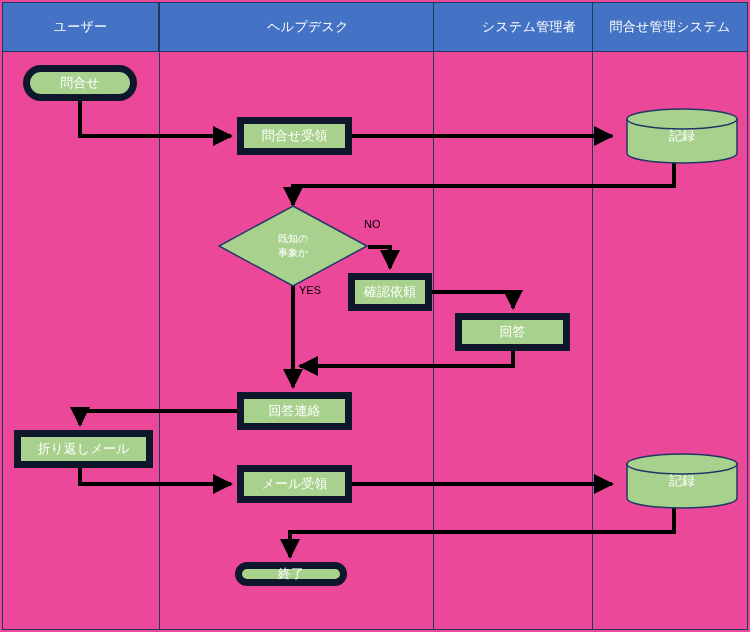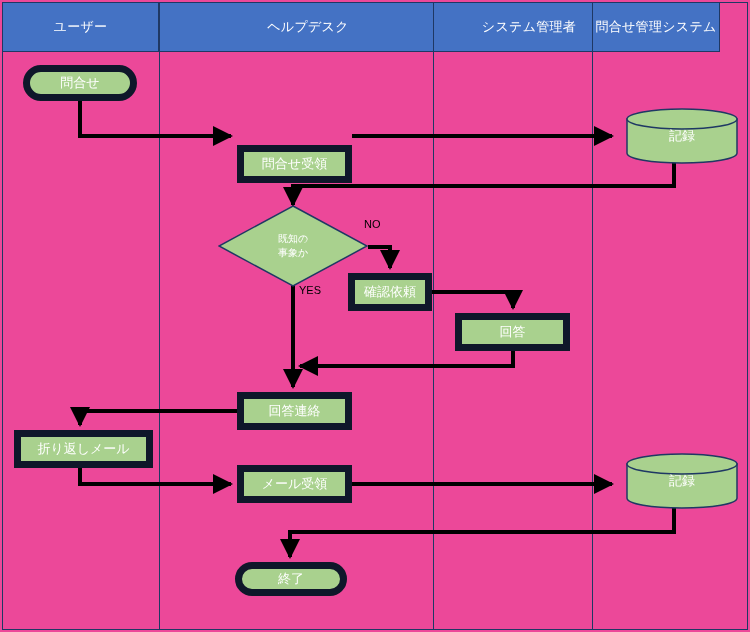--- a/index.html
+++ b/index.html
@@ -122,21 +122,21 @@
 
   <div class="lane-header" style="left:2px; top:2px; width:157px; height:50px;">
     <span>ユーザー</span>
   </div>
   <div class="lane-header" style="left:159px; top:2px; width:298px; height:50px;">
     <span>ヘルプデスク</span>
   </div>
   <div class="lane-header" style="left:433px; top:2px; width:192px; height:50px;">
     <span>システム管理者</span>
   </div>
-  <div class="lane-header" style="left:592px; top:2px; width:128px; height:50px;">
+  <div class="lane-header" style="left:592px; top:2px; width:156px; height:50px;">
     <span>問合せ管理システム</span>
   </div>
 
   <div class="lane-divider" style="left:159px; top:52px; height:578px;"></div>
   <div class="lane-divider" style="left:433px; top:52px; height:578px;"></div>
   <div class="lane-divider" style="left:592px; top:52px; height:578px;"></div>
 
   <svg id="connectors" viewBox="0 0 750 632" xmlns="http://www.w3.org/2000/svg">
     <defs>
       <marker id="arrow" viewBox="0 0 10 10" refX="9" refY="5" markerWidth="5" markerHeight="5" orient="auto-start-reverse">
@@ -169,21 +169,21 @@
     </g>
   </svg>
 
   <div class="edge-label" style="left:364px; top:218px;">NO</div>
   <div class="edge-label" style="left:299px; top:284px;">YES</div>
 
   <div class="shape rounded" style="left:23px; top:65px; width:114px; height:36px;">
     <span>問合せ</span>
   </div>
 
-  <div class="shape" style="left:237px; top:117px; width:115px; height:38px;margin-top:28px;">
+  <div class="shape" style="left:237px; top:117px; width:115px; height:38px;">
     <span>問合せ受領</span>
   </div>
 
   <div class="shape cylinder" style="left:618px; top:108px; width:112px; height:56px;">
     <svg class="cyl-svg" viewBox="0 0 112 56" preserveAspectRatio="none">
       <path d="M 1 11 L 1 45 C 1 51 26 55 56 55 C 86 55 111 51 111 45 L 111 11 Z" fill="#A9D18E" stroke="#1f3864" stroke-width="1.5"></path>
       <ellipse cx="56" cy="11" rx="55" ry="10" fill="#A9D18E" stroke="#1f3864" stroke-width="1.5"></ellipse>
     </svg>
     <span class="cyl-label">記録</span>
   </div>
@@ -219,17 +219,17 @@
   </div>
 
   <div class="shape cylinder" style="left:618px; top:453px; width:112px; height:56px;">
     <svg class="cyl-svg" viewBox="0 0 112 56" preserveAspectRatio="none">
       <path d="M 1 11 L 1 45 C 1 51 26 55 56 55 C 86 55 111 51 111 45 L 111 11 Z" fill="#A9D18E" stroke="#1f3864" stroke-width="1.5"></path>
       <ellipse cx="56" cy="11" rx="55" ry="10" fill="#A9D18E" stroke="#1f3864" stroke-width="1.5"></ellipse>
     </svg>
     <span class="cyl-label">記録</span>
   </div>
 
-  <div class="shape rounded" style="left:235px; top:562px; width:112px; height:34px;">
+  <div class="shape rounded" style="left:235px; top:562px; width:112px; height:24px;">
     <span>終了</span>
   </div>
 
 </div>
 
 </body></html>

